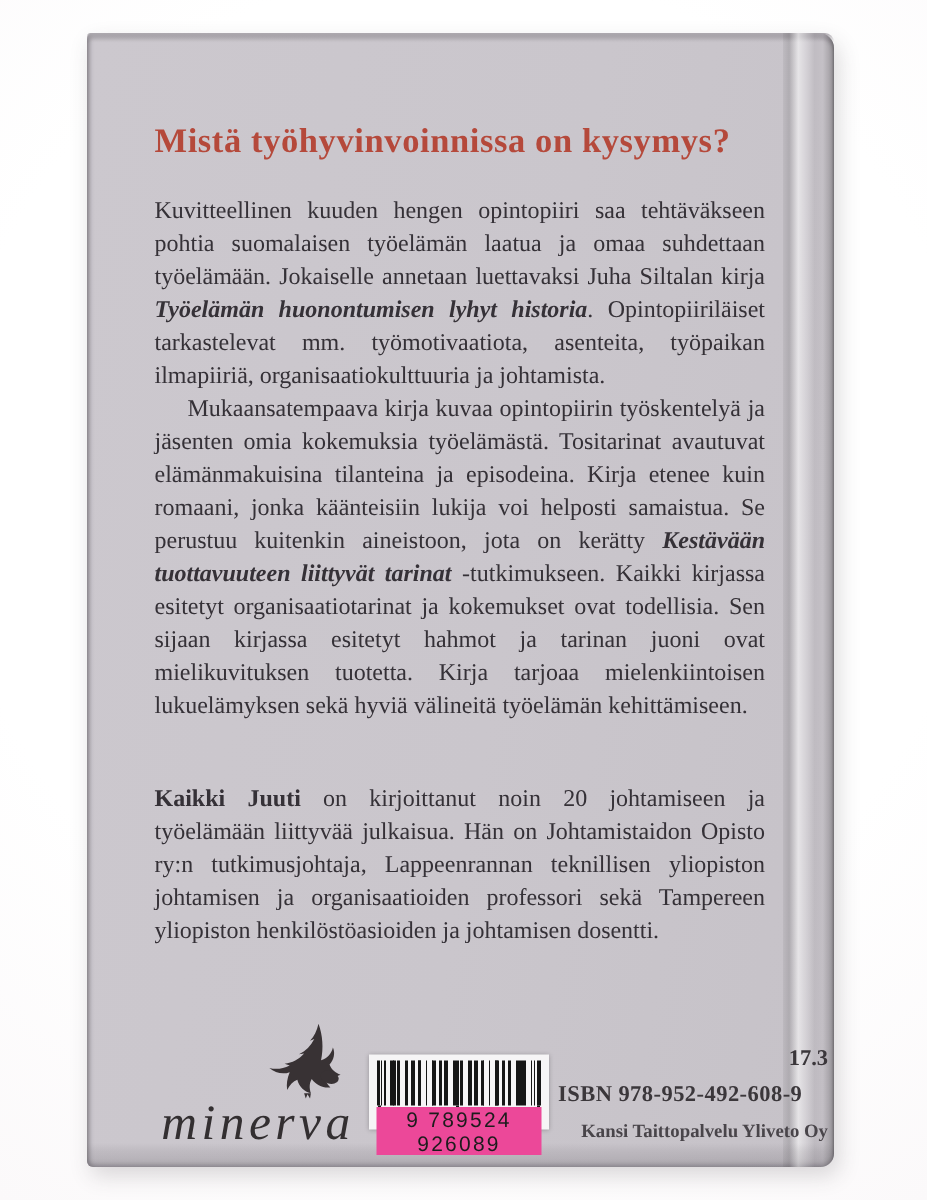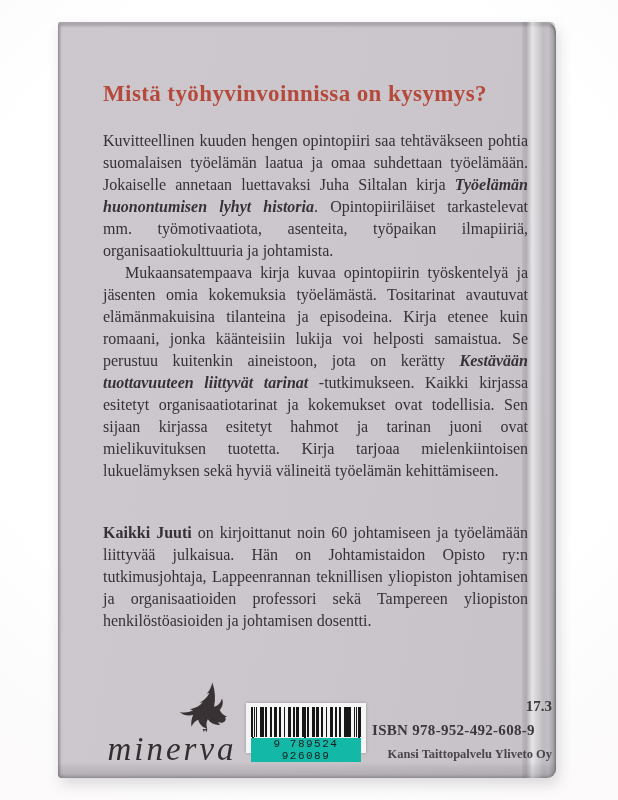--- a/index.html
+++ b/index.html
@@ -39,21 +39,21 @@
     background:linear-gradient(90deg,
       rgba(0,0,0,.05) 0%, rgba(0,0,0,.12) 12%,
       rgba(255,255,255,.55) 30%, rgba(255,255,255,.18) 48%,
       rgba(0,0,0,.04) 62%, rgba(0,0,0,.02) 78%,
       rgba(0,0,0,.20) 96%, rgba(0,0,0,.30) 100%);
     border-radius:0 10px 9px 0;
   }
   
   .cover-content{
     position:absolute;left:0;top:0;right:0;bottom:0;
-    padding:58px 28px 0 45px;
+    padding:58px 46px 0 45px;
     color:#353137;
   }
   .cover-title{
     margin:0 0 22px 0;
     font-size:23px;line-height:28px;font-weight:bold;
     letter-spacing:.4px;
     color:#b5493b;
   }
   .cover-body p{
     margin:0;
@@ -89,24 +89,24 @@
       repeating-linear-gradient(90deg,#161616 0 2px,transparent 2px 5px,#161616 5px 6px,transparent 6px 9px,#161616 9px 12px,transparent 12px 14px),
       repeating-linear-gradient(90deg,transparent 0 3px,#161616 3px 4px,transparent 4px 11px,#161616 11px 13px,transparent 13px 17px);
     background-color:#f6f5f6;
   }
   .barcode-guard{position:absolute;top:34px;width:2px;height:9px;background:#161616;}
   .g-left{left:6px;}
   .g-mid{left:58px;}
   .g-right{right:6px;}
   .barcode-number{
     margin-top:1px;
-    font-family:Liberation Mono, monospace;
-    font-size:11px;letter-spacing:1.5px;
+    font-family:Liberation Sans, sans-serif;
+    font-size:14px;letter-spacing:1.5px;
     text-align:center;color:#1c1c1c;
-    background:#14b8a6;position:relative;
+    background:#ec4899;position:relative;
   }
   
   .colophon{
     position:absolute;left:314px;top:676px;width:180px;
     color:#3b373b;
   }
   .colophon-code{font-size:15px;font-weight:bold;margin:0 0 7px 0;text-align:right;}
   .colophon-isbn{font-size:15px;font-weight:bold;letter-spacing:.3px;margin:0 0 8px 0;}
   .colophon-credit{font-size:12.5px;font-weight:bold;margin:0;color:#49454a;text-align:right;}
 </style>
@@ -118,21 +118,21 @@
     <div class="book-top-edge"></div>
     <div class="book-spine"></div>
     <div class="book-bottom-edge"></div>
 
     <div class="cover-content">
       <h1 class="cover-title">Mistä työhyvinvoinnissa on kysymys?</h1>
 
       <div class="cover-body">
         <p><span>Kuvitteellinen kuuden hengen opintopiiri saa tehtäväkseen pohtia suomalaisen työelämän laatua ja omaa suhdettaan työelämään. Jokaiselle annetaan luettavaksi Juha Siltalan kirja </span><span class="run-bi">Työelämän huonontumisen lyhyt historia</span><span>. Opintopiiriläiset tarkastelevat mm. työmotivaatiota, asenteita, työpaikan ilmapiiriä, organisaatiokulttuuria ja johtamista.</span></p>
         <p class="indent"><span>Mukaansatempaava kirja kuvaa opintopiirin työskentelyä ja jäsenten omia kokemuksia työelämästä. Tositarinat avautuvat elämänmakuisina tilanteina ja episodeina. Kirja etenee kuin romaani, jonka käänteisiin lukija voi helposti samaistua. Se perustuu kuitenkin aineistoon, jota on kerätty </span><span class="run-bi">Kestävään tuottavuuteen liittyvät tarinat</span><span> -tutkimukseen. Kaikki kirjassa esitetyt organisaatiotarinat ja kokemukset ovat todellisia. Sen sijaan kirjassa esitetyt hahmot ja tarinan juoni ovat mielikuvituksen tuotetta. Kirja tarjoaa mielenkiintoisen lukuelämyksen sekä hyviä välineitä työelämän kehittämiseen.</span></p>
-        <p class="author"><span class="run-b">Kaikki Juuti</span><span> on kirjoittanut noin 60 johtamiseen ja työelämään liittyvää julkaisua. Hän on Johtamistaidon Opisto ry:n tutkimusjohtaja, Lappeenrannan teknillisen yliopiston johtamisen ja organisaatioiden professori sekä Tampereen yliopiston henkilöstöasioiden ja johtamisen dosentti.</span></p>
+        <p class="author"><span class="run-b">Kaikki Juuti</span><span> on kirjoittanut noin 20 johtamiseen ja työelämään liittyvää julkaisua. Hän on Johtamistaidon Opisto ry:n tutkimusjohtaja, Lappeenrannan teknillisen yliopiston johtamisen ja organisaatioiden professori sekä Tampereen yliopiston henkilöstöasioiden ja johtamisen dosentti.</span></p>
       </div>
 
       <div class="logo">
         <svg class="logo-bird" viewBox="0 0 100 92" xmlns="http://www.w3.org/2000/svg" aria-hidden="true">
           <path d="M63 1 C61 9 58 16 53 21 L58 19 C54 27 48 33 40 37 L46 36 C40 43 32 47 23 48 L29 50 C21 54 13 55 5 53 C12 59 21 61 29 58 C26 65 25 72 26 79 C29 73 33 69 38 67 C40 75 46 81 54 83 C52 77 52 71 55 66 C60 73 68 77 77 76 C73 72 70 67 70 61 C76 64 83 64 89 61 C83 59 78 55 76 49 C81 44 83 36 80 29 C78 37 73 42 66 44 C69 30 68 15 63 1 Z" fill="#383234"></path>
           <ellipse cx="76" cy="64" rx="11" ry="7.5" transform="rotate(18 76 64)" fill="#383234"></ellipse>
           <path d="M46 83 l2 6 2-5 3 5 1-6 z" fill="#383234"></path>
         </svg>
         <span class="logo-word">minerva</span>
       </div>

